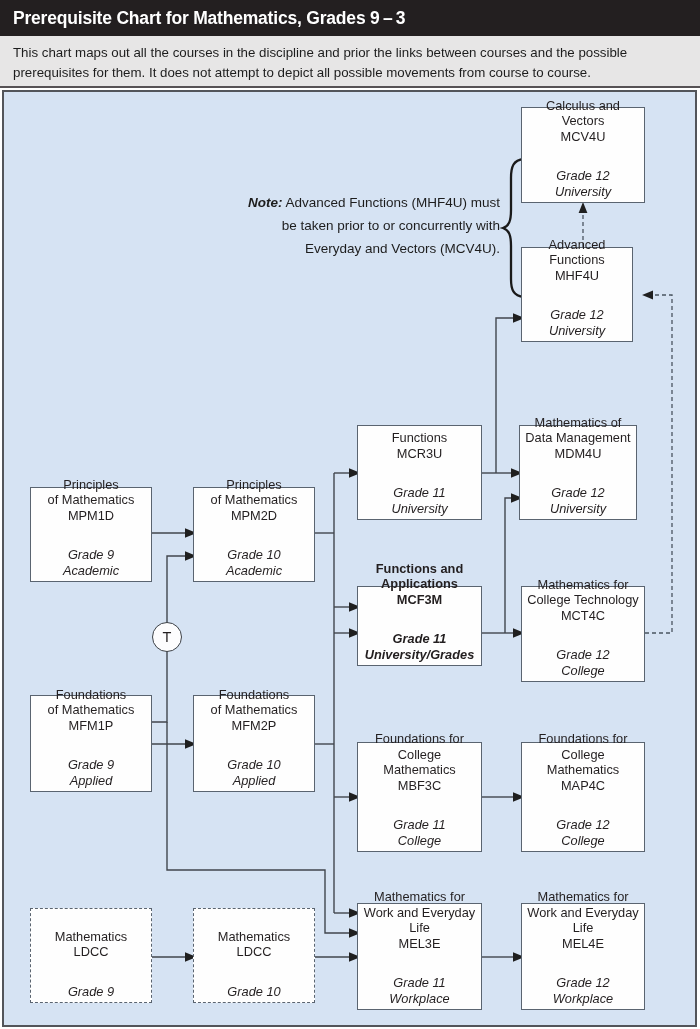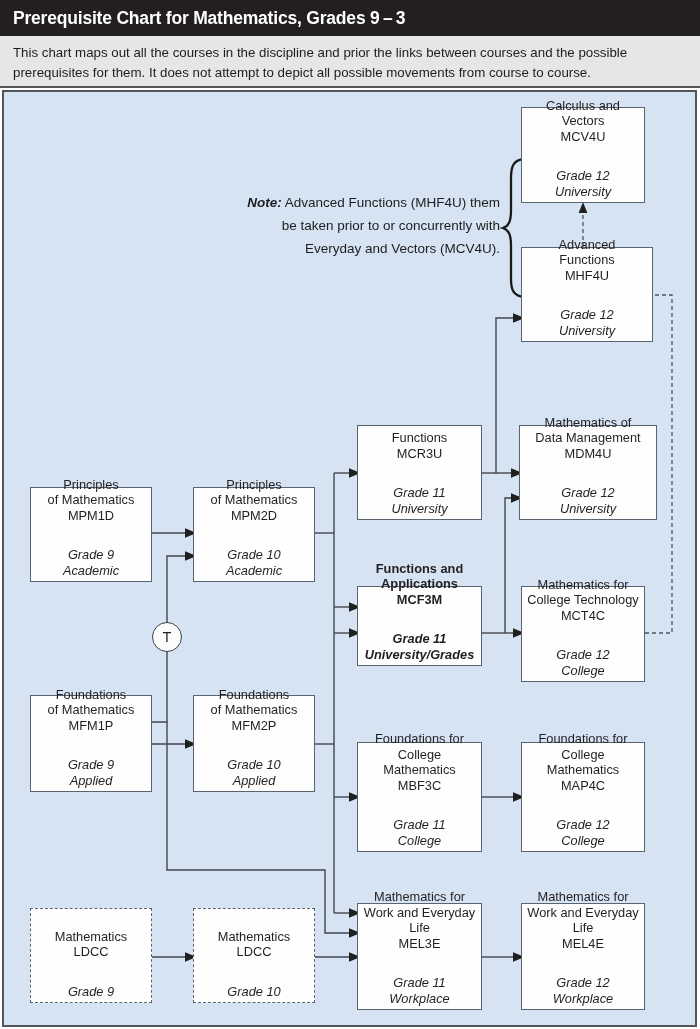--- a/index.html
+++ b/index.html
@@ -86,34 +86,34 @@
   </svg>
 
   <div id="boxes">
       <div class="box" style="left: 521px; top: 107px; width: 124px; height: 96px;">
         <div class="box-name">Calculus and
 Vectors</div>
         <div class="box-code">MCV4U</div>
         <div class="box-grade">Grade 12</div>
         <div class="box-stream">University</div>
       </div>
-      <div class="box" style="left: 521px; top: 247px; width: 132px; height: 95px;">
+      <div class="box" style="left: 521px; top: 247px; width: 112px; height: 95px;">
         <div class="box-name">Advanced
 Functions</div>
         <div class="box-code">MHF4U</div>
         <div class="box-grade">Grade 12</div>
         <div class="box-stream">University</div>
       </div>
       <div class="box" style="left: 357px; top: 425px; width: 125px; height: 95px;">
         <div class="box-name">Functions</div>
         <div class="box-code">MCR3U</div>
         <div class="box-grade">Grade 11</div>
         <div class="box-stream">University</div>
       </div>
-      <div class="box" style="left: 519px; top: 425px; width: 138px; height: 95px;">
+      <div class="box" style="left: 519px; top: 425px; width: 118px; height: 95px;">
         <div class="box-name">Mathematics of
 Data Management</div>
         <div class="box-code">MDM4U</div>
         <div class="box-grade">Grade 12</div>
         <div class="box-stream">University</div>
       </div>
       <div class="box" style="left: 30px; top: 487px; width: 122px; height: 95px;">
         <div class="box-name">Principles
 of Mathematics</div>
         <div class="box-code">MPM1D</div>
@@ -195,21 +195,21 @@
         <div class="box-name">Mathematics for
 Work and Everyday
 Life</div>
         <div class="box-code">MEL4E</div>
         <div class="box-grade">Grade 12</div>
         <div class="box-stream">Workplace</div>
       </div>
     </div>
 
   <div class="note">
-    <div><span class="note-label">Note:</span><span> Advanced Functions (MHF4U) them</span></div>
+    <div><span class="note-label">Note:</span><span> Advanced Functions (MHF4U) must</span></div>
     <div>be taken prior to or concurrently with</div>
     <div>Everyday and Vectors (MCV4U).</div>
   </div>
 
   <div class="t-circle">
     <span>T</span>
   </div>
 
 </div>
 

